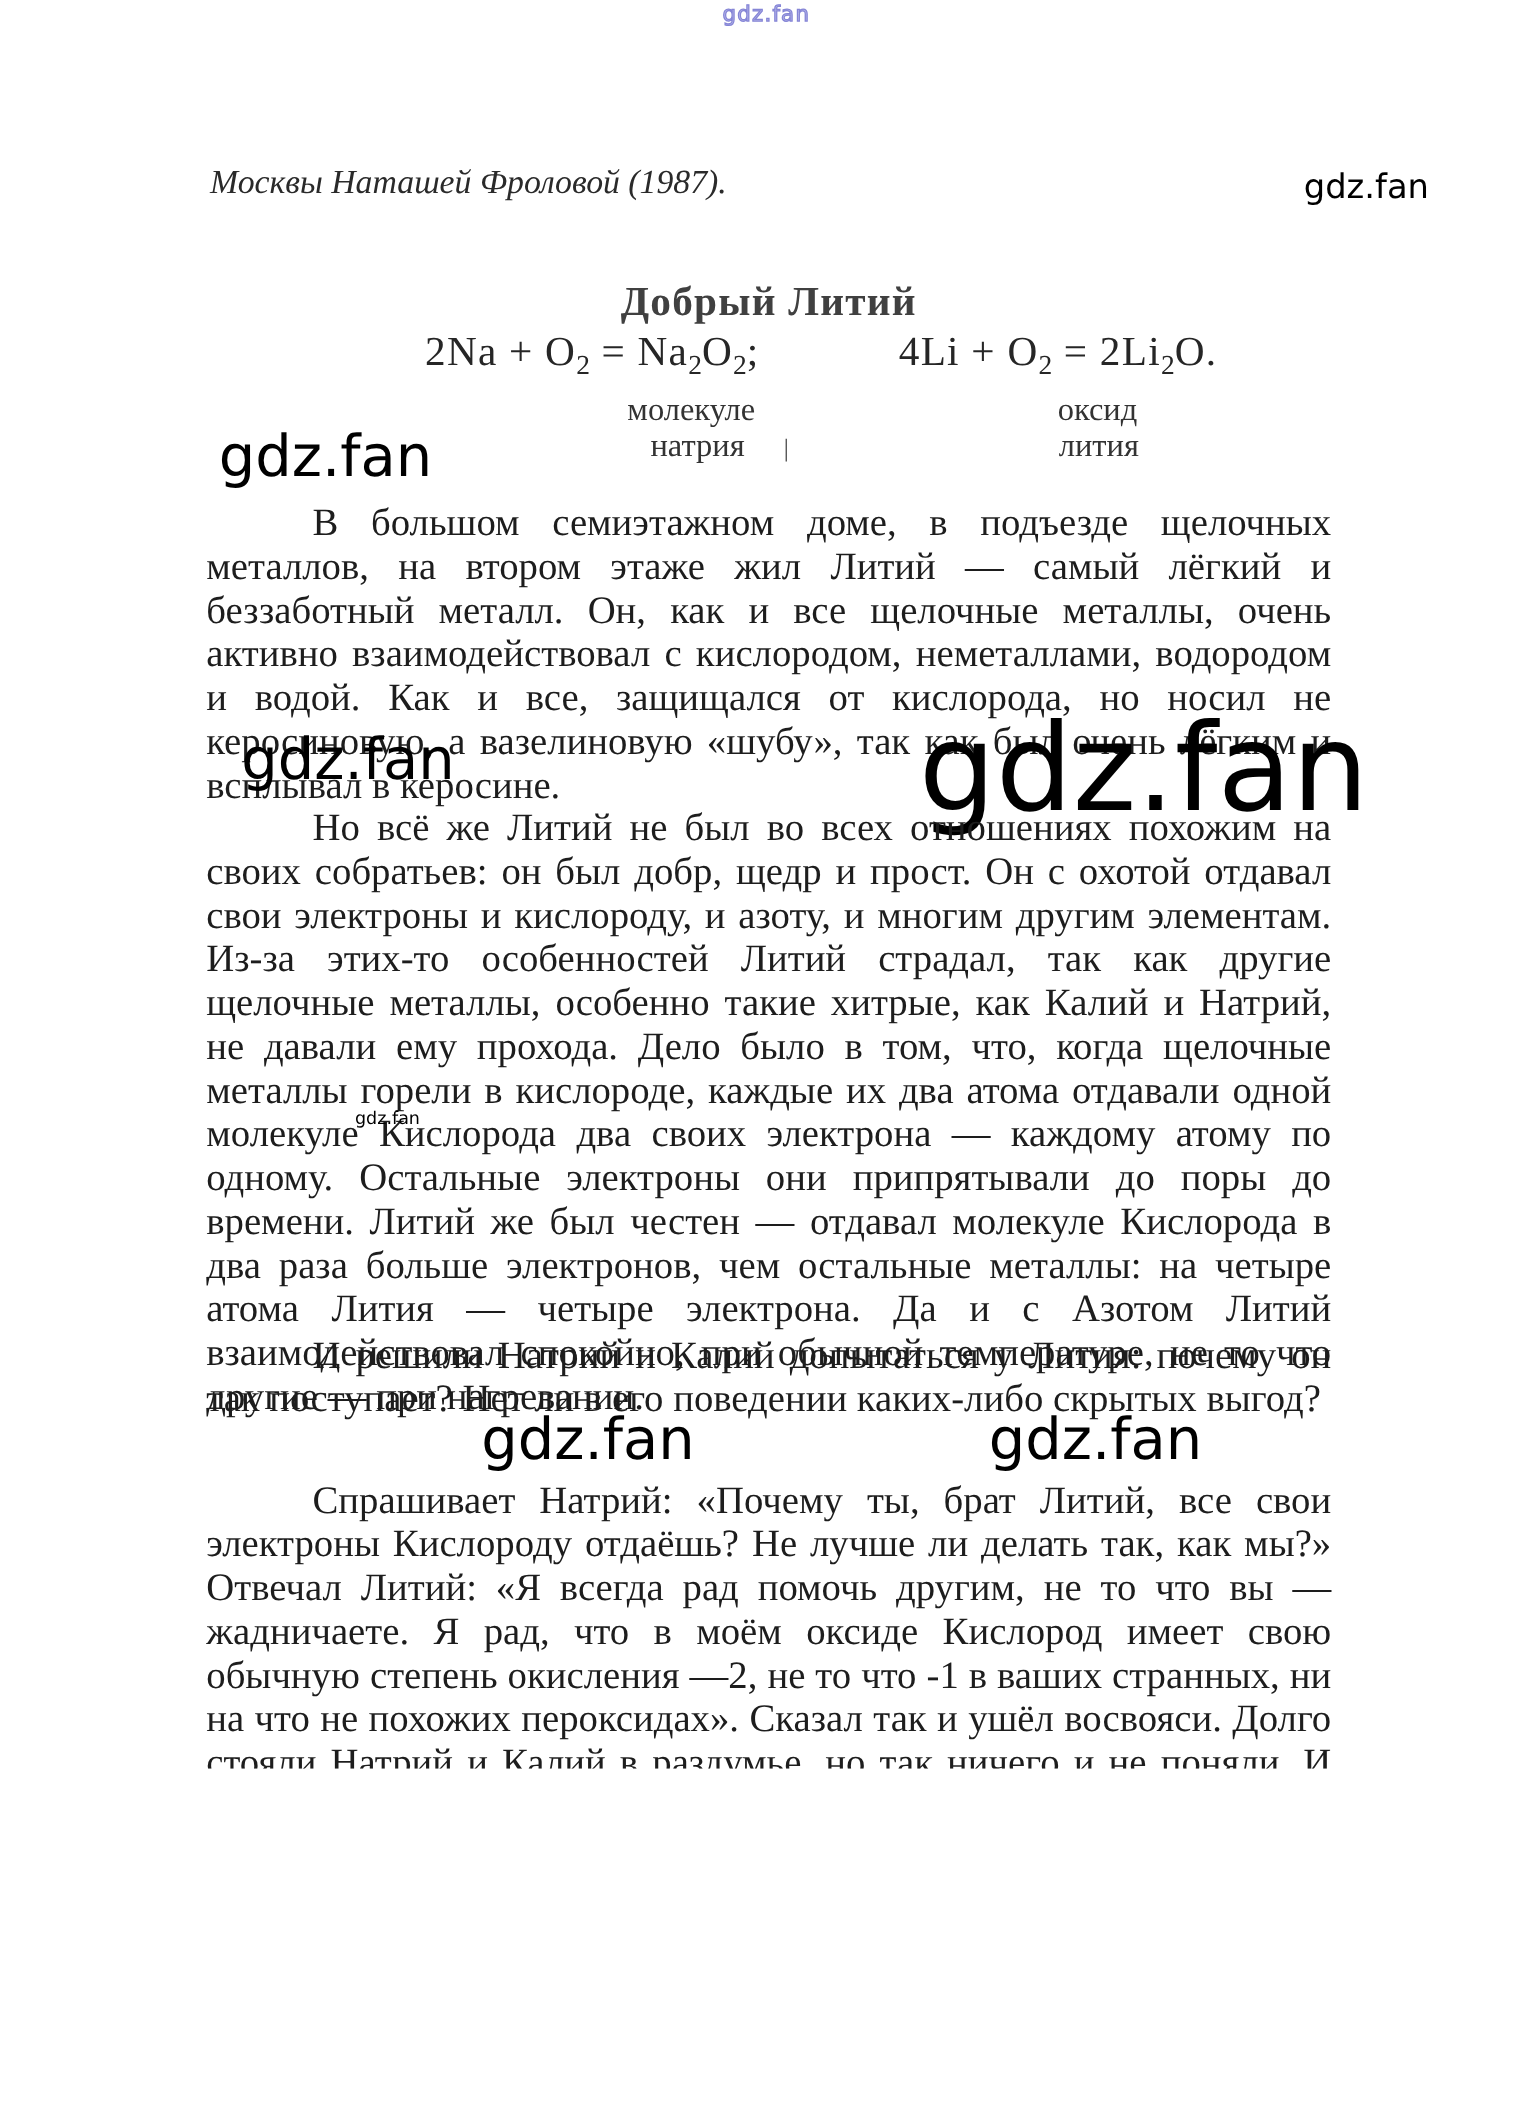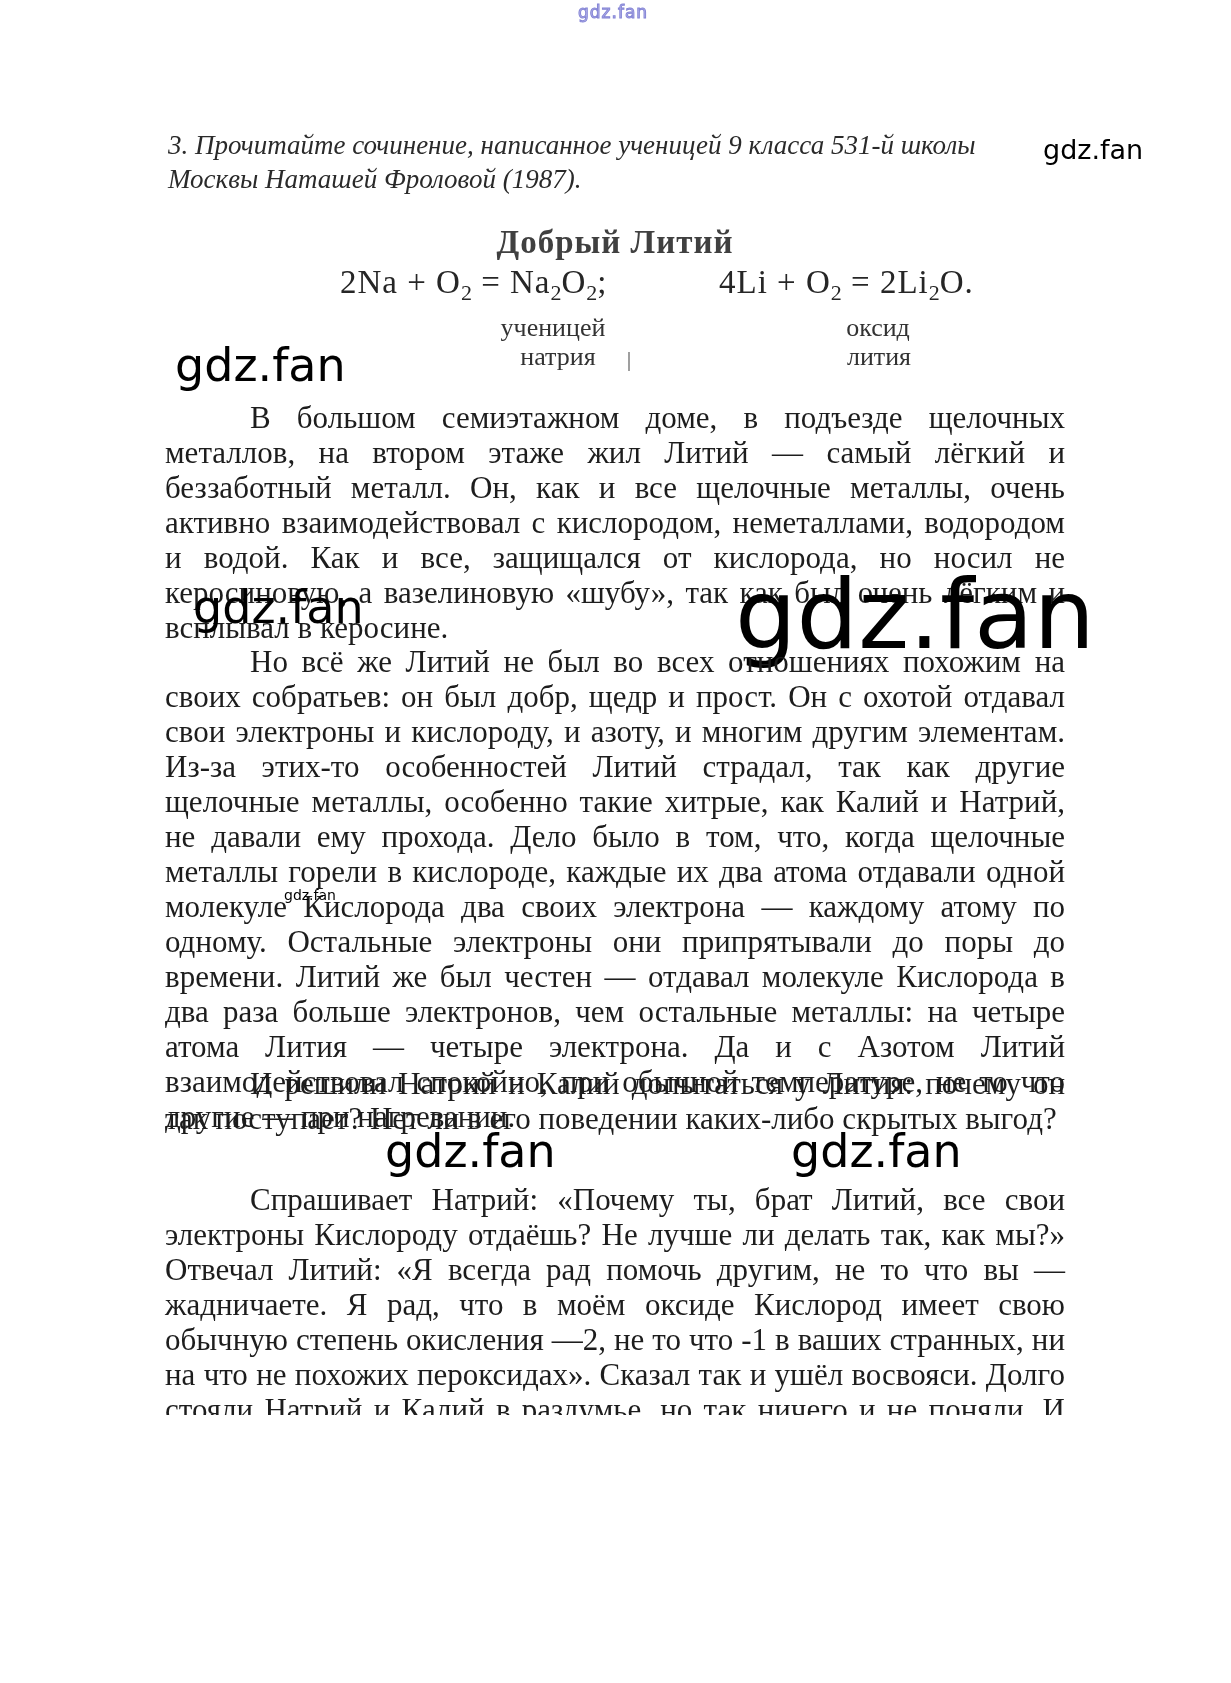--- a/index.html
+++ b/index.html
@@ -120,32 +120,31 @@
   #p4{top:1182px;}
 </style>
 </head>
 <body>
 
 <div class="page">
 
   <span class="wm wm-top">gdz.fan</span>
 
   <div class="task-intro">
-    <div>3. Прочитайте сочинение, написанное ученицей 9 класса 531-й школы</div>
     <div>Москвы Наташей Фроловой (1987).</div>
   </div>
 
   <span class="wm wm-after-task">gdz.fan</span>
 
   <div class="essay-title">Добрый Литий</div>
 
   <div class="equation" style="left:340px;"><span>2Na + O</span><sub>2</sub><span> = Na</span><sub>2</sub><span>O</span><sub>2</sub><span>;</span></div>
   <div class="equation" style="left:719px;"><span>4Li + O</span><sub>2</sub><span> = 2Li</span><sub>2</sub><span>O.</span></div>
 
-  <span class="eq-label" style="left:553px; top:313px;">ученицей</span>
+  <span class="eq-label" style="left:553px; top:313px;">молекуле</span>
   <span class="eq-label" style="left:558px; top:342px;">натрия</span>
   <span class="scan-tick">|</span>
   <span class="eq-label" style="left:878px; top:313px;">оксид</span>
   <span class="eq-label" style="left:879px; top:342px;">лития</span>
 
   <span class="wm wm-left-1">gdz.fan</span>
 
   <div id="p1" class="bodytext indent">В большом семиэтажном доме, в подъезде щелочных металлов, на втором этаже жил Литий — самый лёгкий и беззаботный металл. Он, как и все щелочные металлы, очень активно взаимодействовал с кислородом, неметаллами, водородом и водой. Как и все, защищался от кислорода, но носил не керосиновую, а вазелиновую «шубу», так как был очень лёгким и всплывал в керосине.</div>
 
   <span class="wm wm-left-2">gdz.fan</span>

